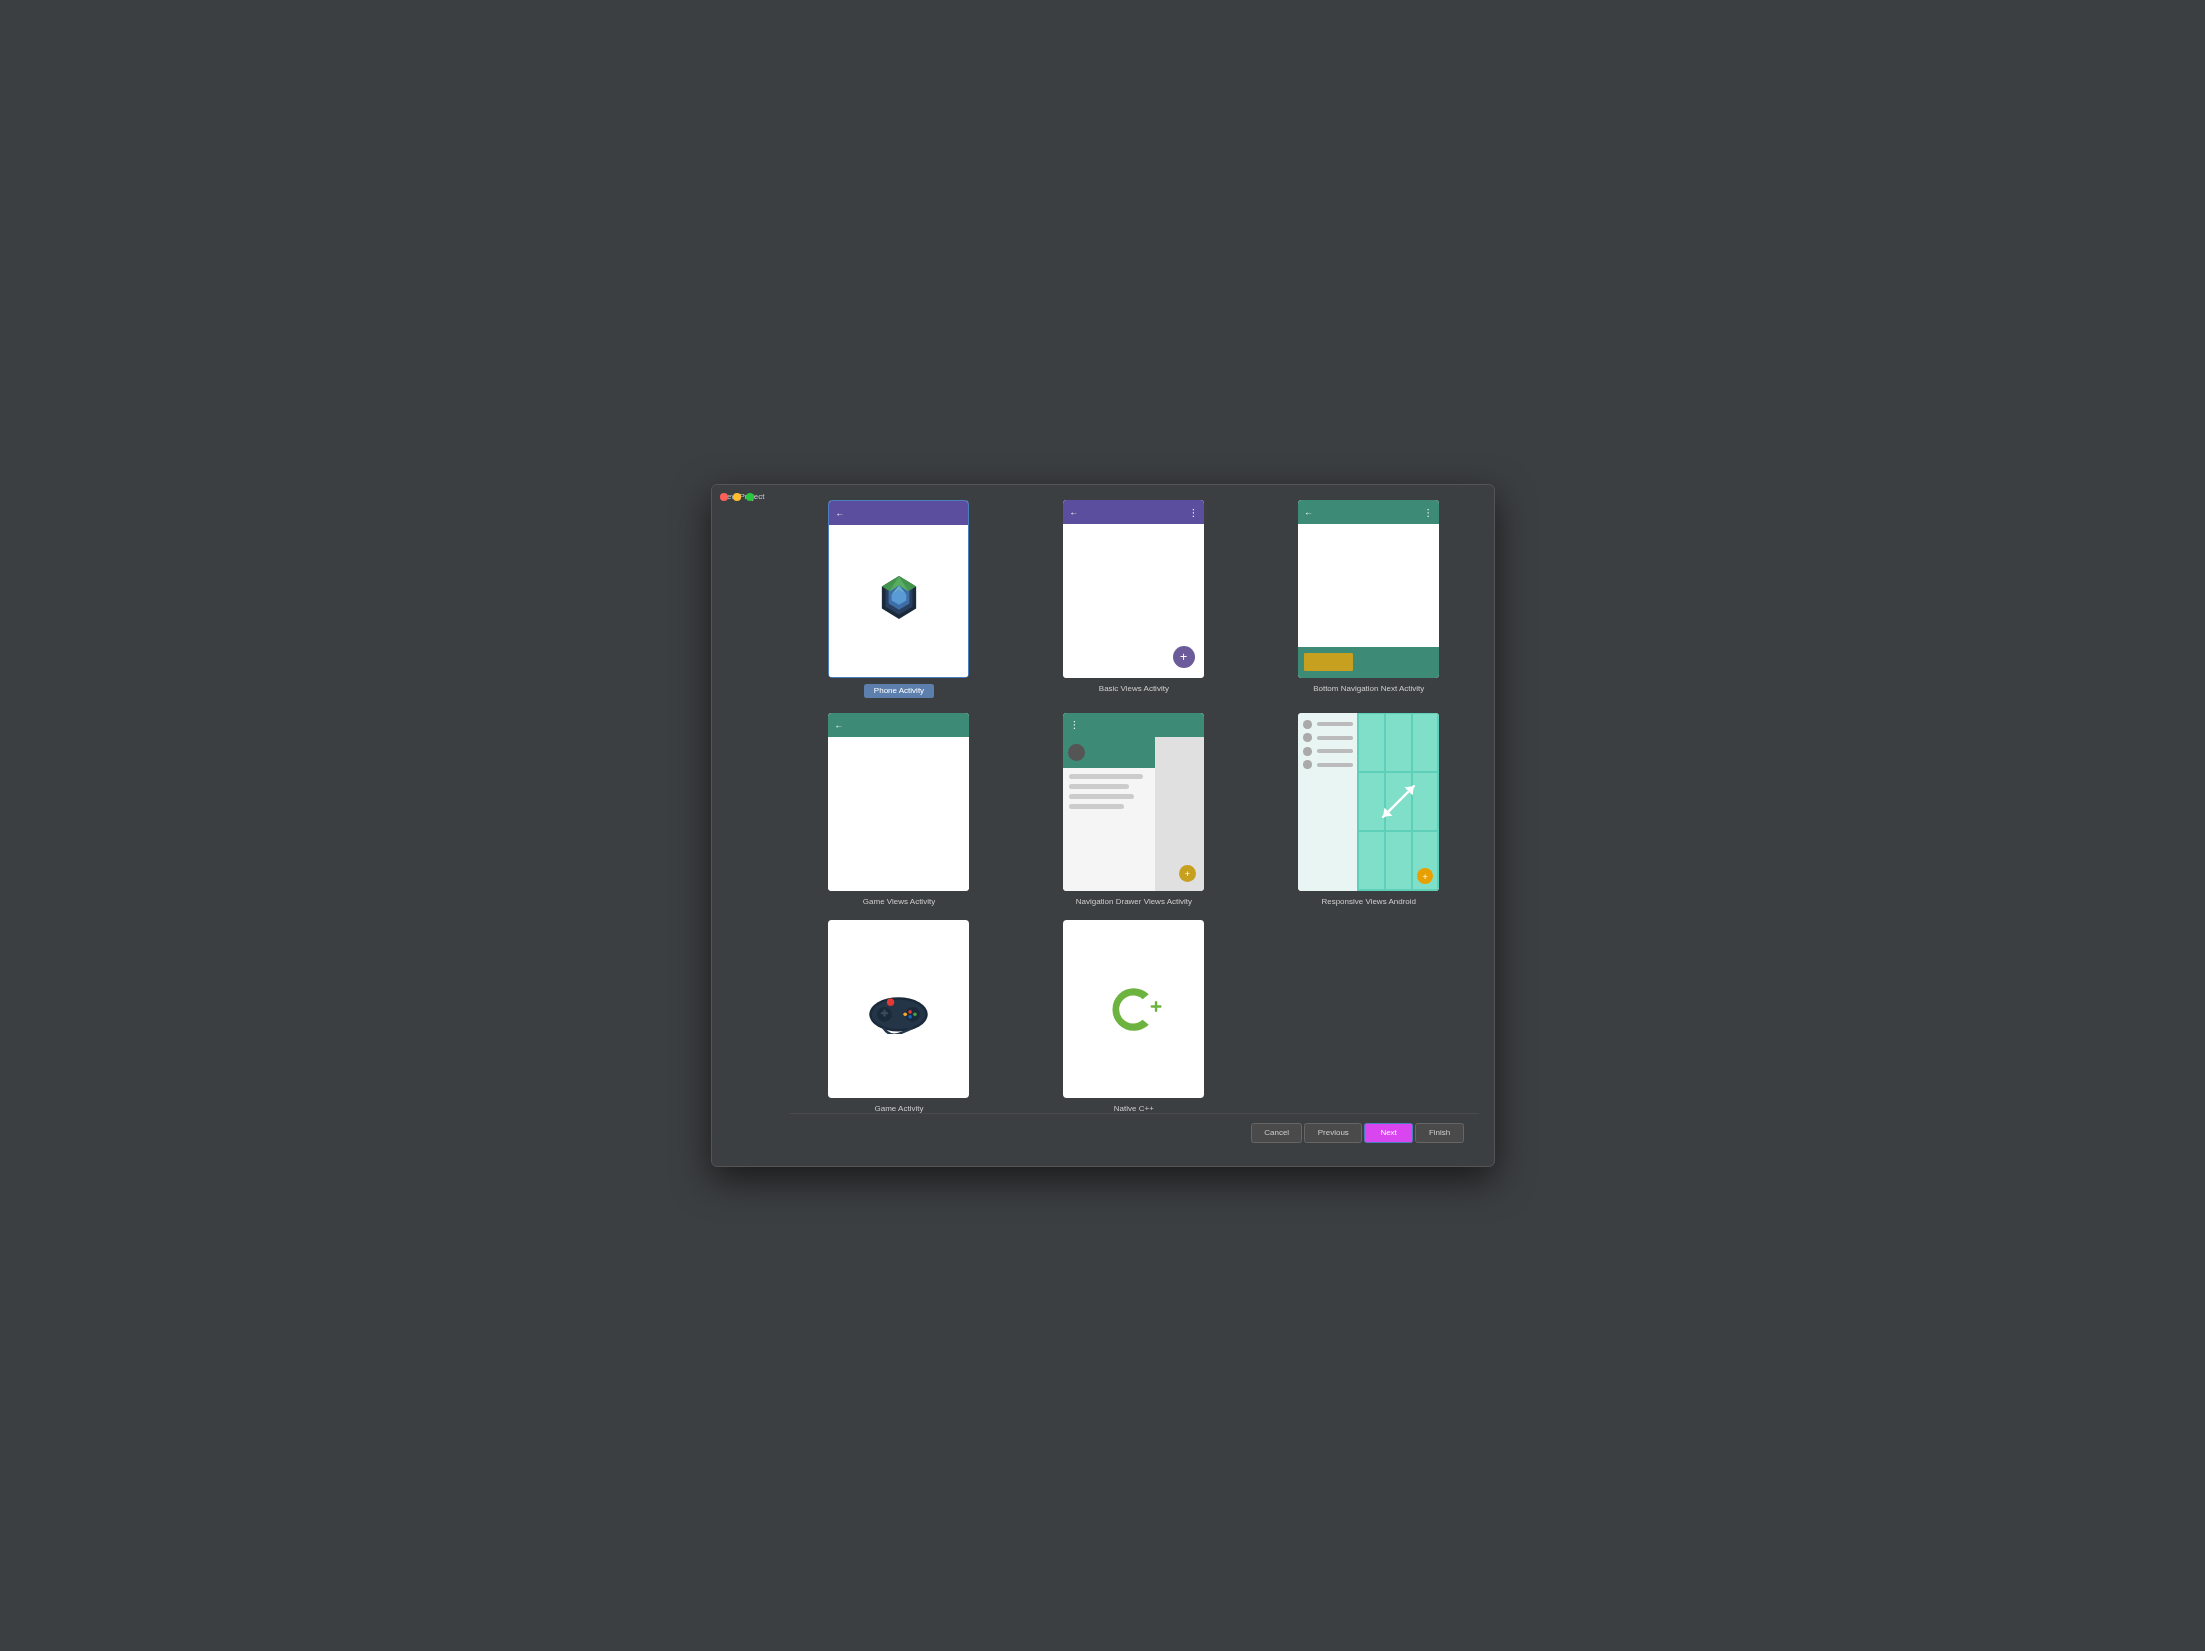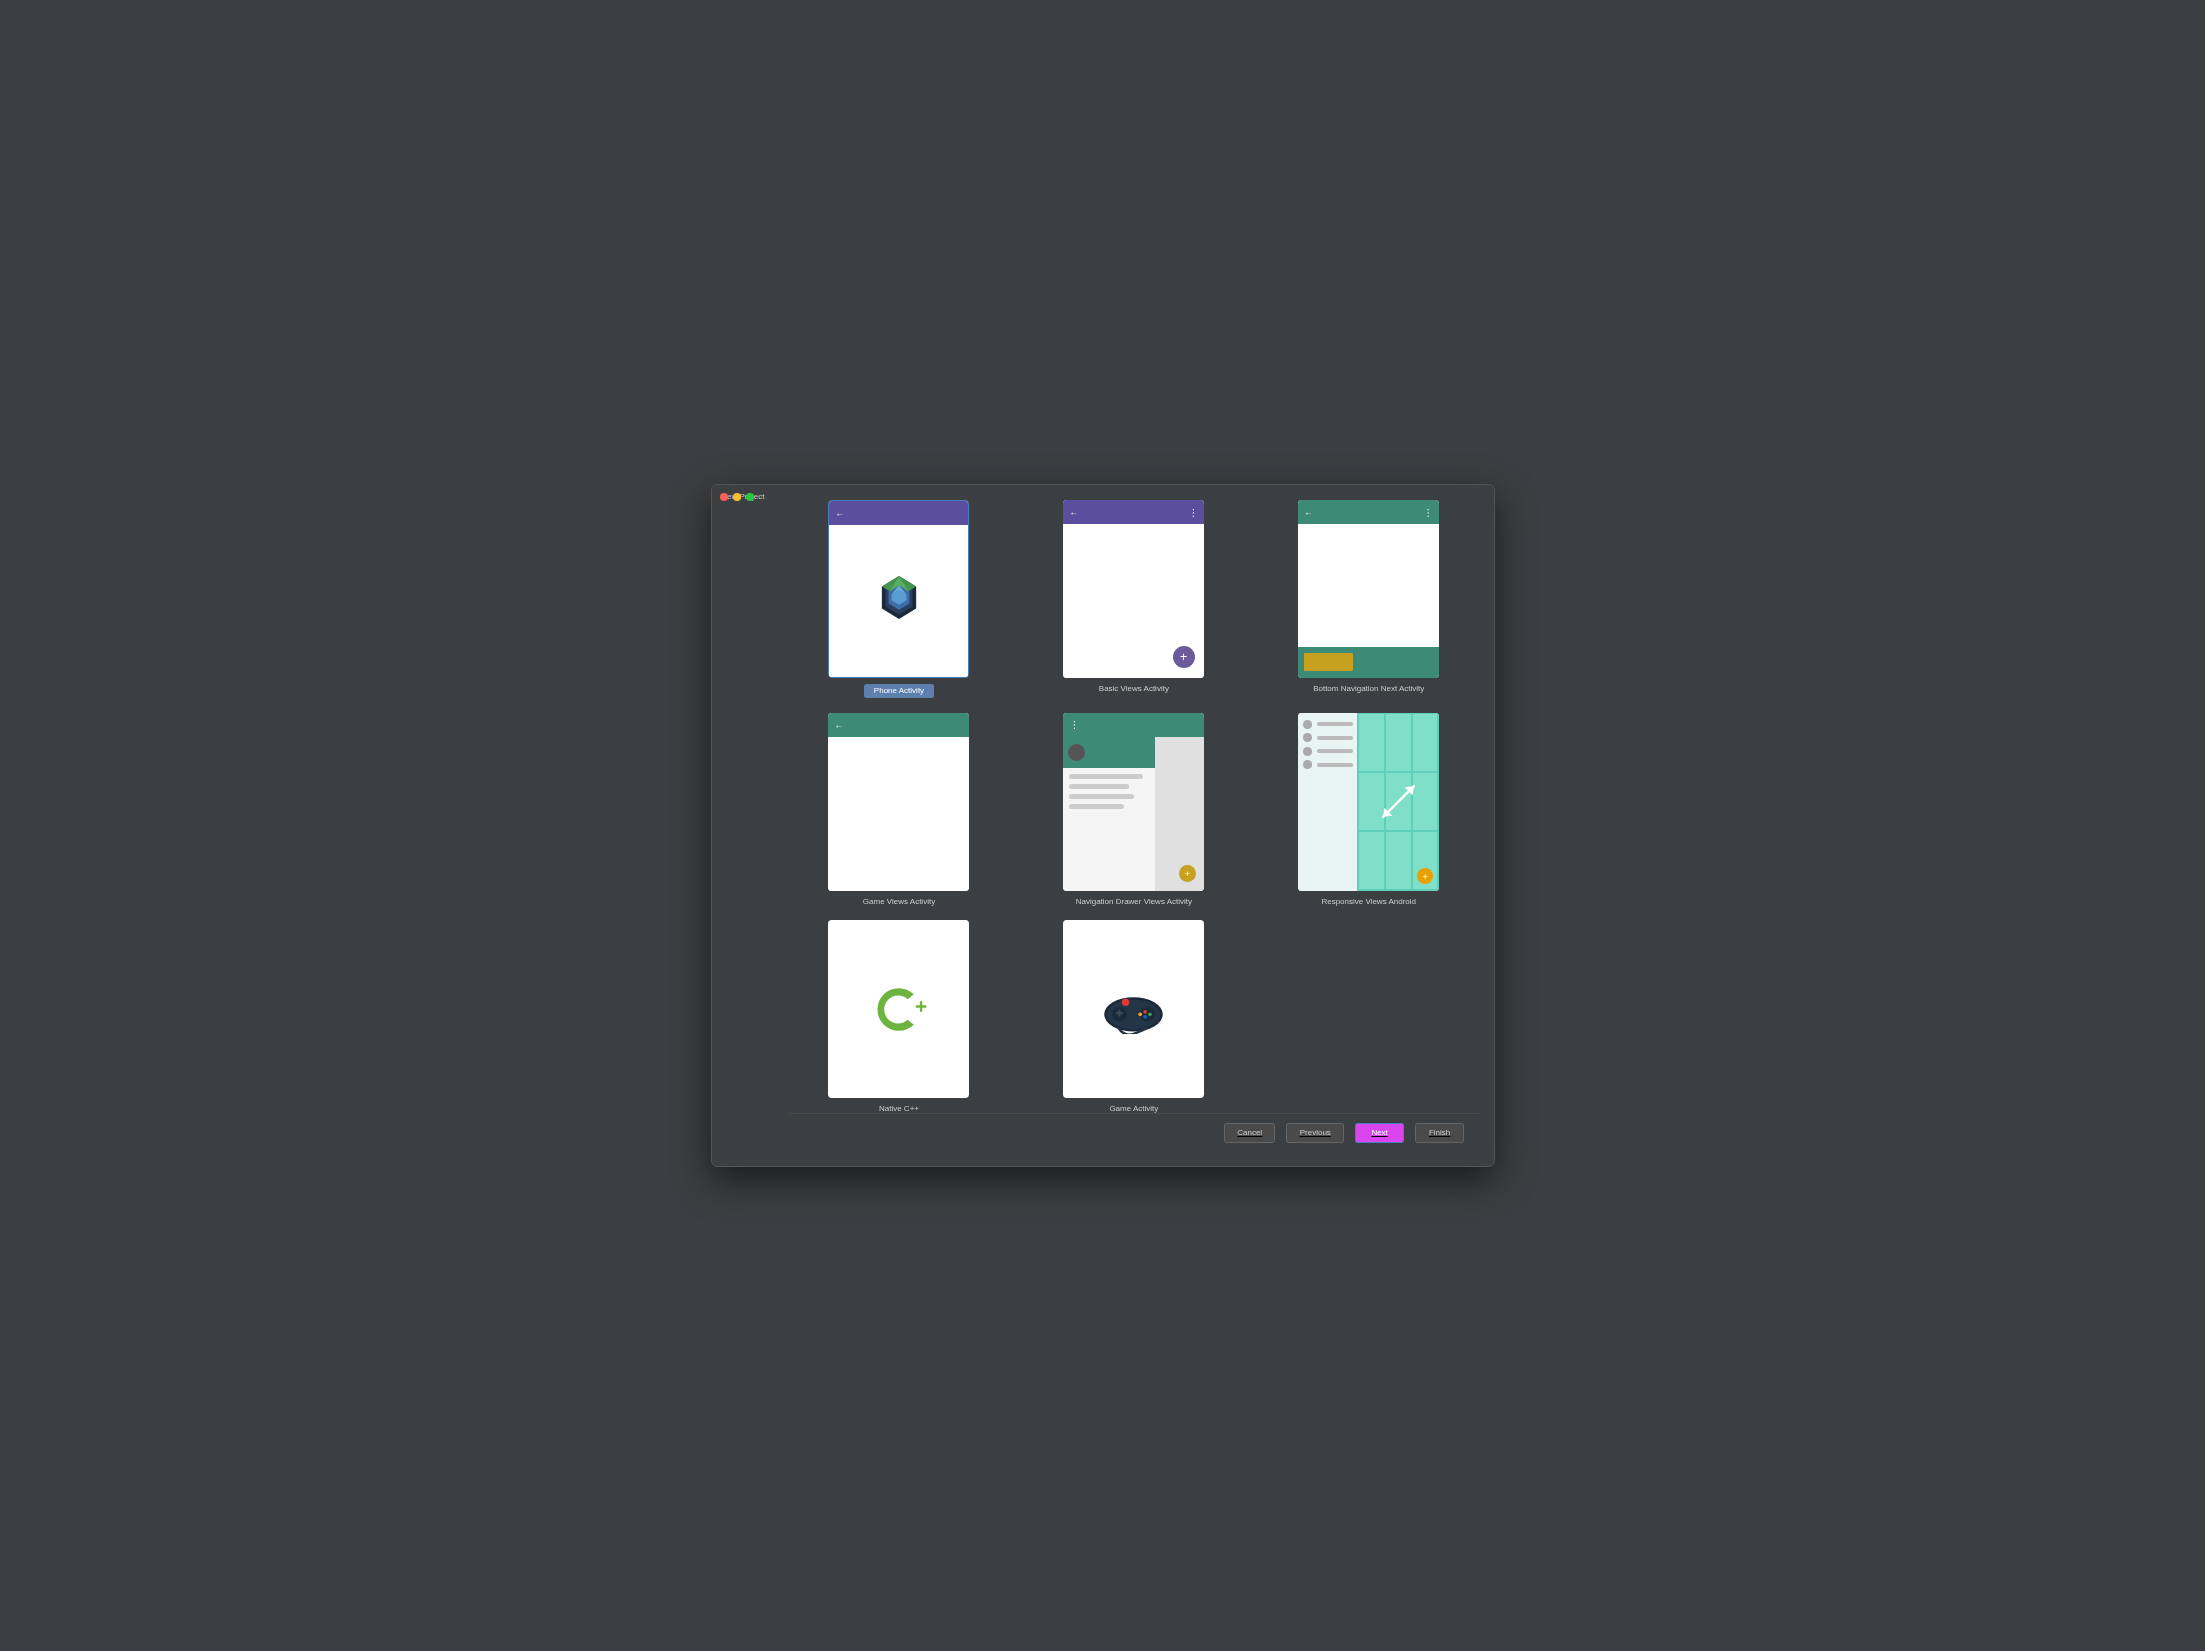--- a/index.html
+++ b/index.html
@@ -226,24 +226,23 @@
       background: #fff;
       display: flex;
       align-items: center;
       justify-content: center;
     }
     
     .footer {
       display: flex;
       justify-content: flex-end;
       padding: 8.6px 14.7px;
-      gap: 11px;
+      gap: 2px;
       border-top: 0.6px solid #4a4a4a;
       flex-shrink: 0;
-      text-decoration: underline;
     }
     .btn {
       padding: 4.3px 12.3px;
       border-radius: 2.5px;
       font-size: 8px;
       cursor: pointer;
       border: 0.6px solid #666;
       background: #4a4a4a;
       color: #ccc;
       min-width: 49px;
@@ -416,35 +415,20 @@
               </div>
 
               <div style="position:absolute;bottom:6.1px;right:6.1px;width:16px;height:16px;background:#e8a000;border-radius:50%;display:flex;align-items:center;justify-content:center;color:white;font-size:9.8px;z-index:2;">+</div>
             </div>
           </div>
           <span class="template-label">Responsive Views Android</span>
         </div>
 
         <div class="template-item">
           <div class="template-preview">
-            <div class="cpp-preview">
-              <svg width="61" height="55" viewBox="0 0 100 90" xmlns="http://www.w3.org/2000/svg">
-
-                <path d="M 75,20 A 35,35 0 1,0 75,70 L 65,62 A 23,23 0 1,1 65,28 Z" fill="#6db33f"></path>
-
-                <rect x="78" y="38" width="18" height="4" rx="2" fill="#6db33f"></rect>
-                <rect x="85" y="31" width="4" height="18" rx="2" fill="#6db33f"></rect>
-              </svg>
-            </div>
-          </div>
-          <span class="template-label">Native C++</span>
-        </div>
-
-        <div class="template-item">
-          <div class="template-preview">
             <div class="game-preview">
               <svg width="67" height="49" viewBox="0 0 110 80" xmlns="http://www.w3.org/2000/svg">
 
                 <ellipse cx="55" cy="48" rx="48" ry="28" fill="#1a2a3a"></ellipse>
                 <ellipse cx="55" cy="48" rx="44" ry="24" fill="#243547"></ellipse>
 
                 <circle cx="32" cy="48" r="12" fill="#1a2a3a"></circle>
 
                 <circle cx="78" cy="48" r="12" fill="#1a2a3a"></circle>
 
@@ -456,20 +440,35 @@
                 <circle cx="74" cy="52" r="3" fill="#1565c0"></circle>
                 <circle cx="66" cy="48" r="3" fill="#f9a825"></circle>
 
                 <circle cx="42" cy="28" r="6" fill="#e53935"></circle>
 
                 <path d="M 30 70 Q 40 85 55 80 Q 70 75 78 70" stroke="#243547" stroke-width="4" fill="none"></path>
               </svg>
             </div>
           </div>
           <span class="template-label">Game Activity</span>
+        </div>
+
+        <div class="template-item">
+          <div class="template-preview">
+            <div class="cpp-preview">
+              <svg width="61" height="55" viewBox="0 0 100 90" xmlns="http://www.w3.org/2000/svg">
+
+                <path d="M 75,20 A 35,35 0 1,0 75,70 L 65,62 A 23,23 0 1,1 65,28 Z" fill="#6db33f"></path>
+
+                <rect x="78" y="38" width="18" height="4" rx="2" fill="#6db33f"></rect>
+                <rect x="85" y="31" width="4" height="18" rx="2" fill="#6db33f"></rect>
+              </svg>
+            </div>
+          </div>
+          <span class="template-label">Native C++</span>
         </div>
 
       </div>
 
       <div class="footer">
         <button class="btn">Cancel</button>
         <button class="btn">Previous</button>
         <button class="btn primary">Next</button>
         <button class="btn">Finish</button>
       </div>

